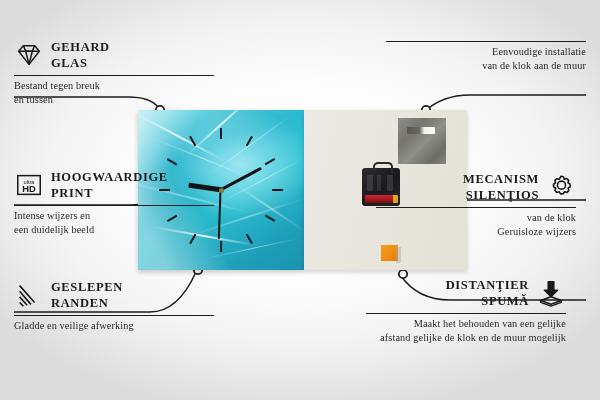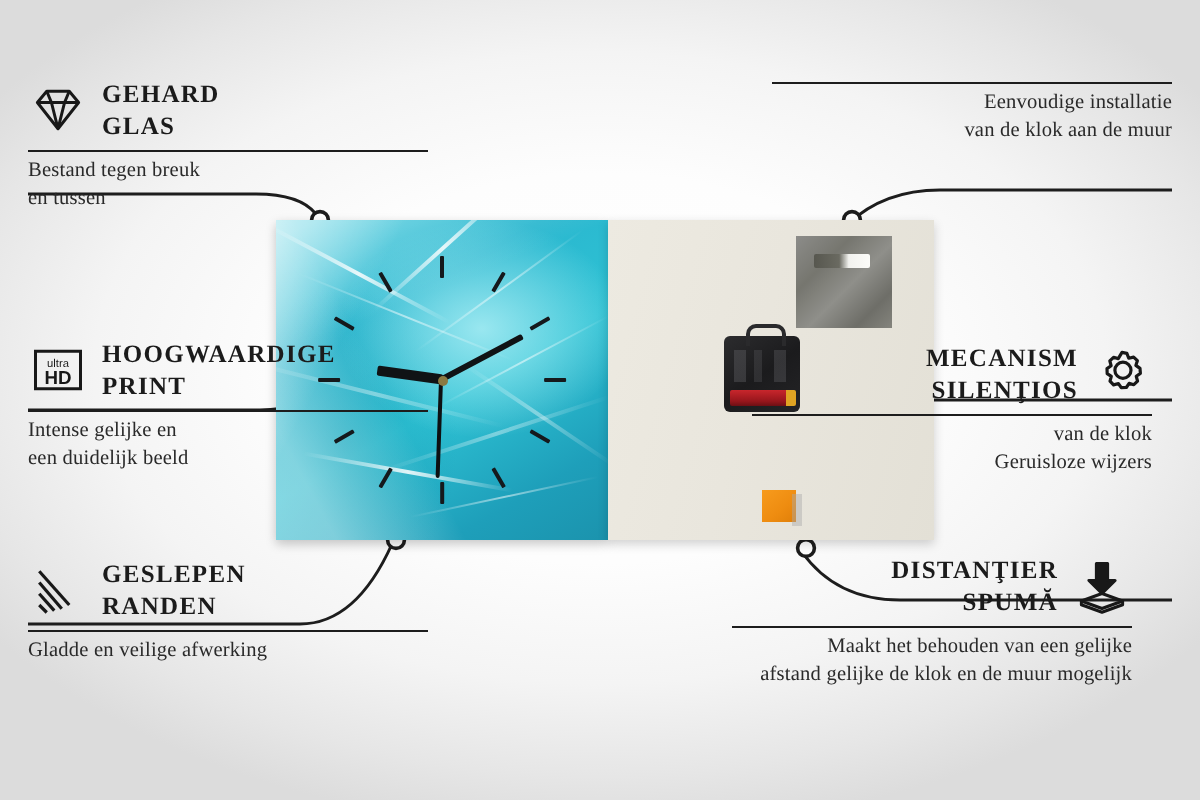--- a/index.html
+++ b/index.html
@@ -362,21 +362,21 @@
         <text x="16" y="14.5" text-anchor="middle" font-family="Liberation Sans, sans-serif" font-size="6" fill="#181818">ultra</text>
         <text x="16" y="23.5" text-anchor="middle" font-family="Liberation Sans, sans-serif" font-size="10" font-weight="bold" fill="#181818">HD</text>
       </svg>
       <div class="feat-title">
         <div>HOOGWAARDIGE</div>
         <div>PRINT</div>
       </div>
     </div>
     <div class="feat-rule"></div>
     <div class="feat-desc">
-      <div>Intense gelijke en</div>
+      <div>Intense wijzers en</div>
       <div>een duidelijk beeld</div>
     </div>
   </div>
 
   <div class="feature left" style="left:14px; top:278px;">
     <div class="feat-head">
       <svg class="ico" viewBox="0 0 32 32">
         <g stroke="#181818" stroke-width="1.7" stroke-linecap="butt">
           <path d="M6 6 L22 24"></path>
           <path d="M6 12 L18 26"></path>

